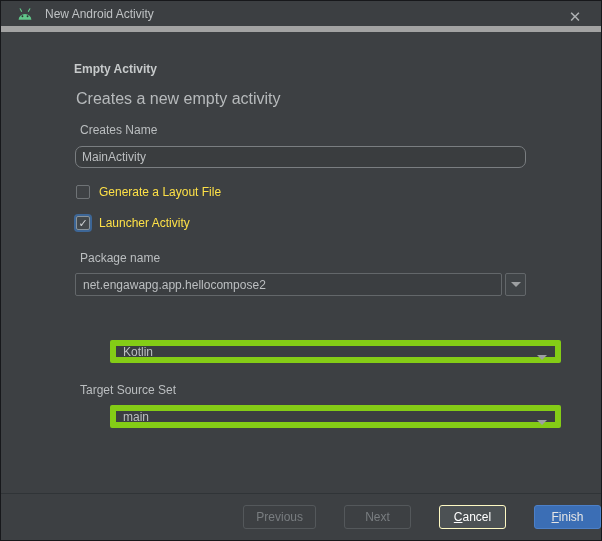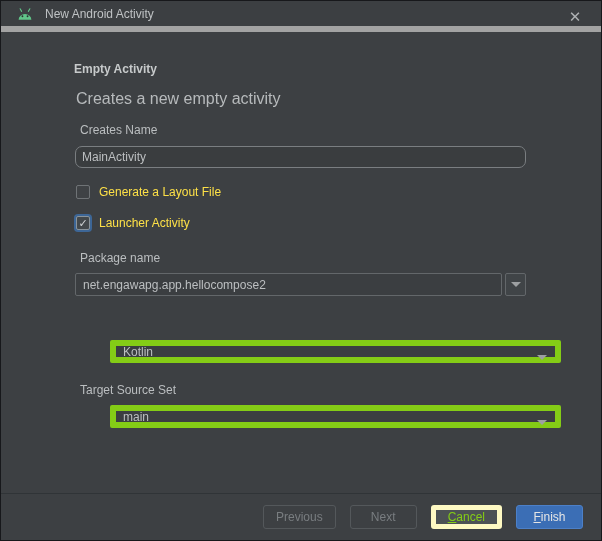--- a/index.html
+++ b/index.html
@@ -119,40 +119,40 @@
     border-right: 5px solid transparent;
     border-top: 5px solid #9da0a2;
   }
 
   
   .footer {
     position: absolute; left: 0; right: 0; bottom: 0; height: 47px;
     border-top: 1px solid #303437;
     background: #3d4043;
     display: flex; align-items: center; justify-content: flex-end;
-    gap: 14px; padding-right: 18px;
+    gap: 28px; 
   }
   .btn {
     height: 24px; min-width: 67px;
     border-radius: 3px;
     font-family: "Liberation Sans", "DejaVu Sans", sans-serif;
     font-size: 12px;
     padding: 0 12px;
     cursor: pointer;
   }
   .btn.disabled {
     background: transparent;
     border: 1px solid #54585b;
     color: #797d80;
     cursor: default;
   }
   .btn.normal {
     background: #4c5154;
-    border: 5px solid #fef9c3;
-    color: #84cc16;
+    border: 1px solid #fef9c3;
+    color: #ffffff;
   }
   .btn.primary {
     background: #3b6eb5;
     border: 1px solid #4c80c8;
     color: #e5e5e5;
   }
   .mn { text-decoration: underline; }
 </style>
 </head>
 <body>

